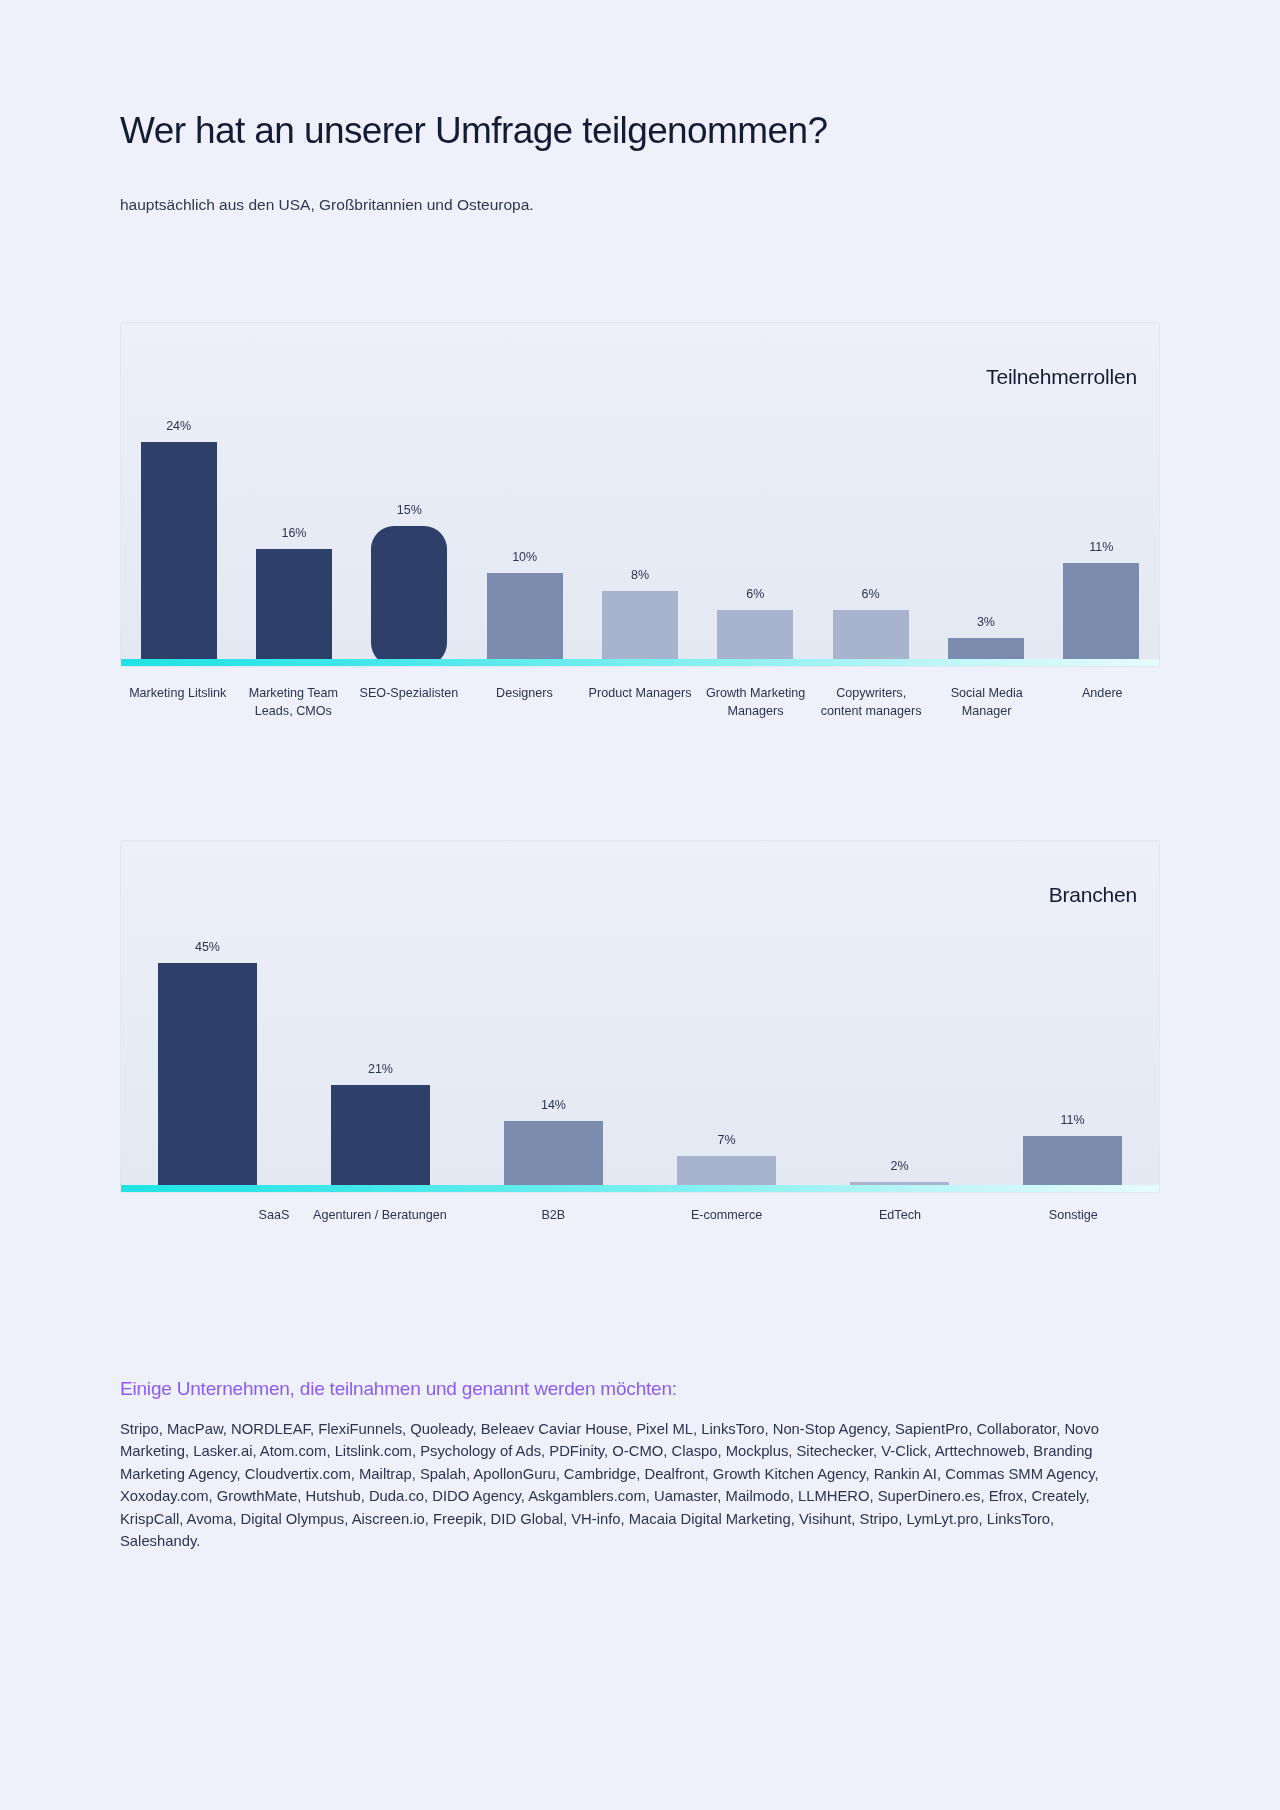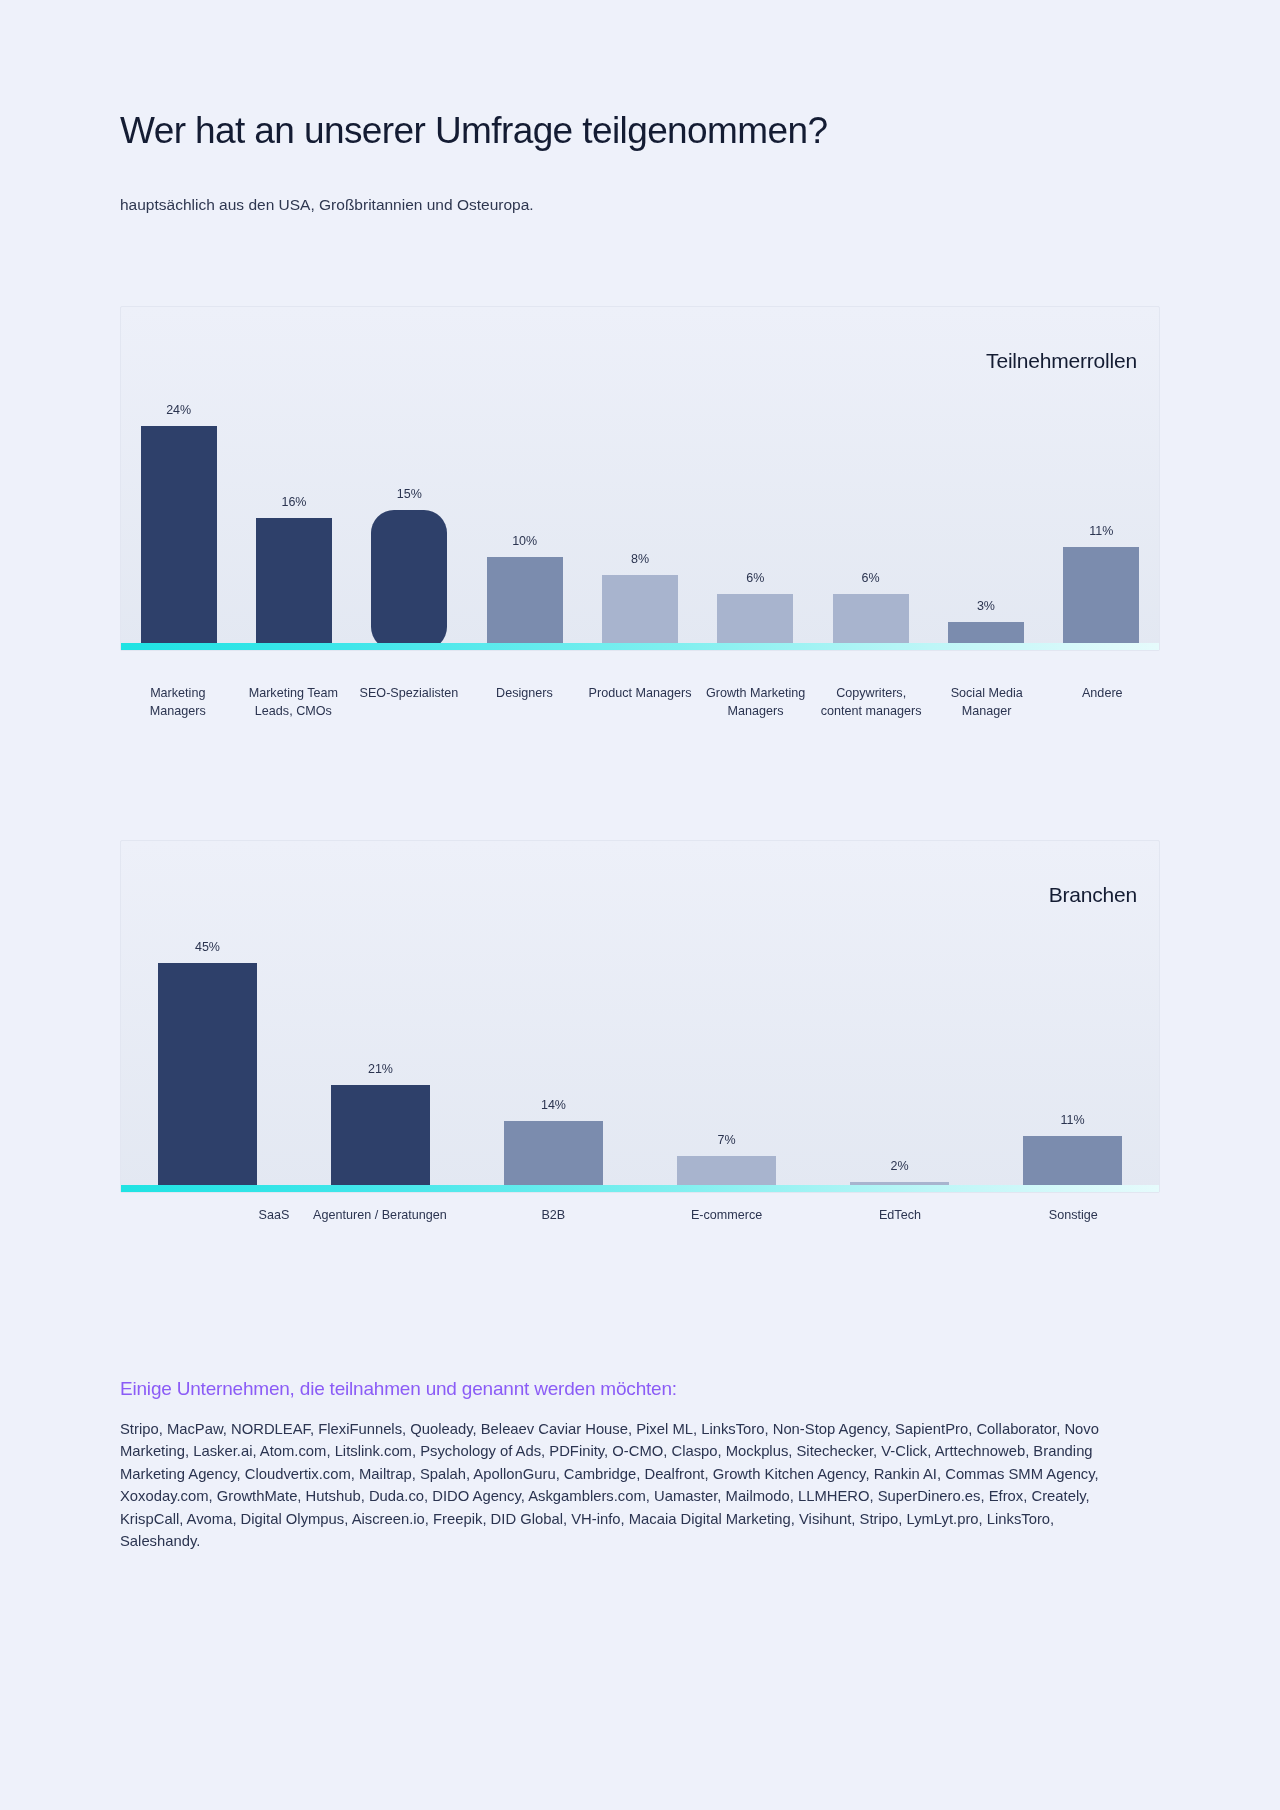--- a/index.html
+++ b/index.html
@@ -40,21 +40,21 @@
 
   
   .chart-card {
     position: absolute;
     left: 120px;
     width: 1040px;
     background: linear-gradient(180deg, #edf0f9 0%, #e3e8f2 100%);
     border: 1px solid #e2e6f1;
     border-radius: 2px;
   }
-  #chart1 { top: 306px; height: 345px; }
+  #chart1 { top: 322px; height: 345px; }
   #chart2 { top: 840px; height: 353px; }
 
   .chart-title {
     position: absolute;
     right: 22px;
     top: 42px;
     font-size: 21px;
     font-weight: 400;
     color: #141c33;
     letter-spacing: -0.2px;
@@ -151,21 +151,21 @@
 
   <div class="chart-card" id="chart1">
     <div class="chart-title">Teilnehmerrollen</div>
     <div class="plot" id="plot1">
         <div class="bar-slot" style="flex: 1 1 0px;">
           <div class="bar" style="height: 224.308px; background: rgb(46, 64, 106); width: 66%;">
             <div class="bar-value">24%</div>
           </div>
         </div>
         <div class="bar-slot" style="flex: 1 1 0px;">
-          <div class="bar" style="height: 132px; background: rgb(46, 64, 106); width: 66%;">
+          <div class="bar" style="height: 117px; background: rgb(46, 64, 106); width: 66%;">
             <div class="bar-value">16%</div>
           </div>
         </div>
         <div class="bar-slot" style="flex: 1 1 0px;">
           <div class="bar" style="height: 140.192px; background: rgb(46, 64, 106); width: 66%; border-radius: 23px;">
             <div class="bar-value">15%</div>
           </div>
         </div>
         <div class="bar-slot" style="flex: 1 1 0px;">
           <div class="bar" style="height: 93.4615px; background: rgb(123, 140, 174); width: 66%;">
@@ -194,21 +194,21 @@
         </div>
         <div class="bar-slot" style="flex: 1 1 0px;">
           <div class="bar" style="height: 102.808px; background: rgb(123, 140, 174); width: 66%;">
             <div class="bar-value">11%</div>
           </div>
         </div>
       </div>
     <div class="baseline"></div>
   </div>
   <div class="xlabels" id="xlabels1">
-      <div class="xlabel" style="flex: 1 1 0px;">Marketing Managers</div>
+      <div class="xlabel" style="flex: 1 1 0px;">Marketing Litslink</div>
       <div class="xlabel" style="flex: 1 1 0px;">Marketing Team Leads, CMOs</div>
       <div class="xlabel" style="flex: 1 1 0px;">SEO-Spezialisten</div>
       <div class="xlabel" style="flex: 1 1 0px;">Designers</div>
       <div class="xlabel" style="flex: 1 1 0px;">Product Managers</div>
       <div class="xlabel" style="flex: 1 1 0px;">Growth Marketing Managers</div>
       <div class="xlabel" style="flex: 1 1 0px;">Copywriters, content managers</div>
       <div class="xlabel" style="flex: 1 1 0px;">Social Media Manager</div>
       <div class="xlabel" style="flex: 1 1 0px;">Andere</div>
     </div>
 

